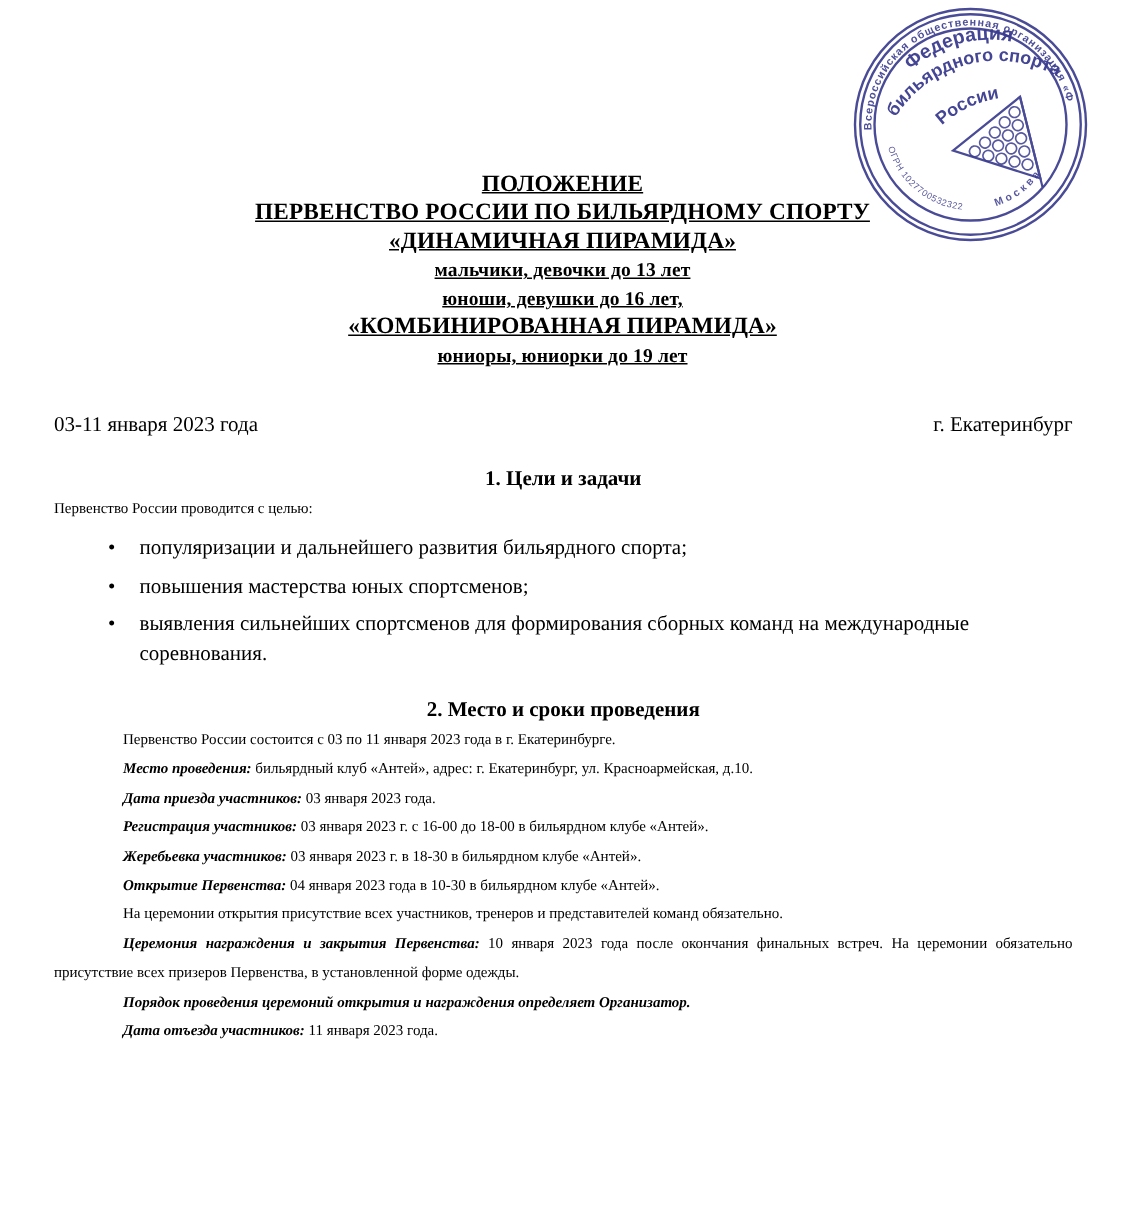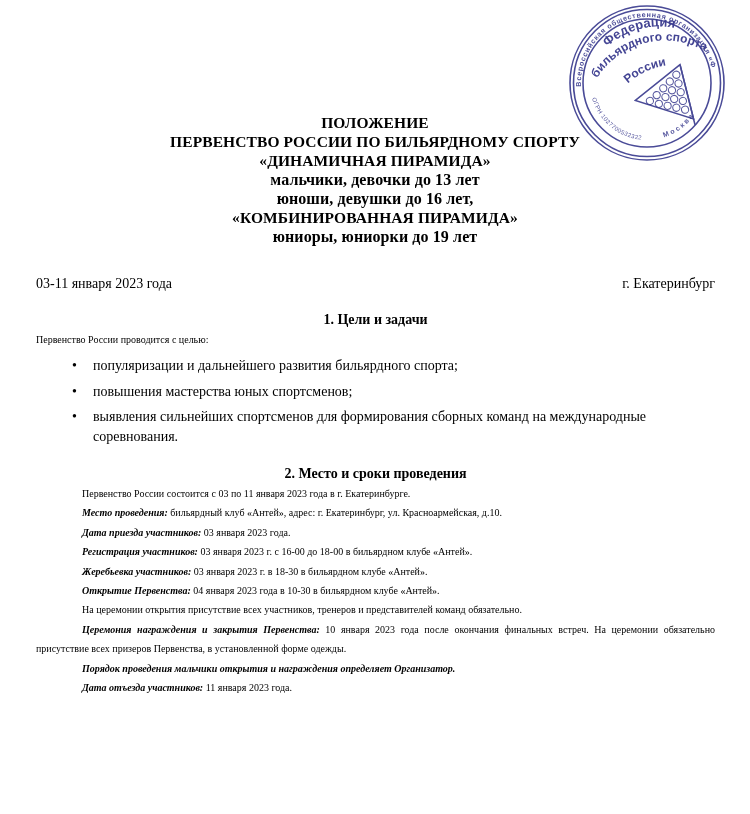--- a/index.html
+++ b/index.html
@@ -35,30 +35,31 @@
   }
   .seal svg { display: block; width: 162px; height: 162px; }
 
   
   .title-block {
     position: absolute;
     left: 0;
     top: 113px;
     width: 750px;
     text-align: center;
+    text-decoration: underline;
   }
   .title-line {
     font-weight: bold;
     font-size: 15.5px;
     line-height: 19px;
     letter-spacing: 0.1px;
     white-space: nowrap;
   }
   .title-line.sub {
-    font-size: 16px;
+    font-size: 13px;
     line-height: 19px;
   }
 
   
   .daterow {
     position: absolute;
     left: 36px;
     top: 276px;
     width: 679px;
     display: flex;
@@ -235,18 +236,18 @@
     <p class="para ind"><b>Регистрация участников:</b><span> 03 января 2023 г. с 16-00 до 18-00 в бильярдном клубе «Антей».</span></p>
 
     <p class="para ind"><b>Жеребьевка участников:</b><span> 03 января 2023 г. в 18-30 в бильярдном клубе «Антей».</span></p>
 
     <p class="para ind"><b>Открытие Первенства:</b><span> 04 января 2023 года в 10-30 в бильярдном клубе «Антей».</span></p>
 
     <p class="para ind">На церемонии открытия присутствие всех участников, тренеров и представителей команд обязательно.</p>
 
     <p class="para ind"><b>Церемония награждения и закрытия Первенства:</b><span> 10 января 2023 года после окончания финальных встреч. На церемонии обязательно присутствие всех призеров Первенства, в установленной форме одежды.</span></p>
 
-    <p class="para ind"><b>Порядок проведения мальчики открытия и награждения определяет Организатор.</b></p>
+    <p class="para ind"><b>Порядок проведения церемоний открытия и награждения определяет Организатор.</b></p>
 
     <p class="para ind"><b>Дата отъезда участников:</b><span> 11 января 2023 года.</span></p>
 
   </div>
 </div>
 
 </body></html>

